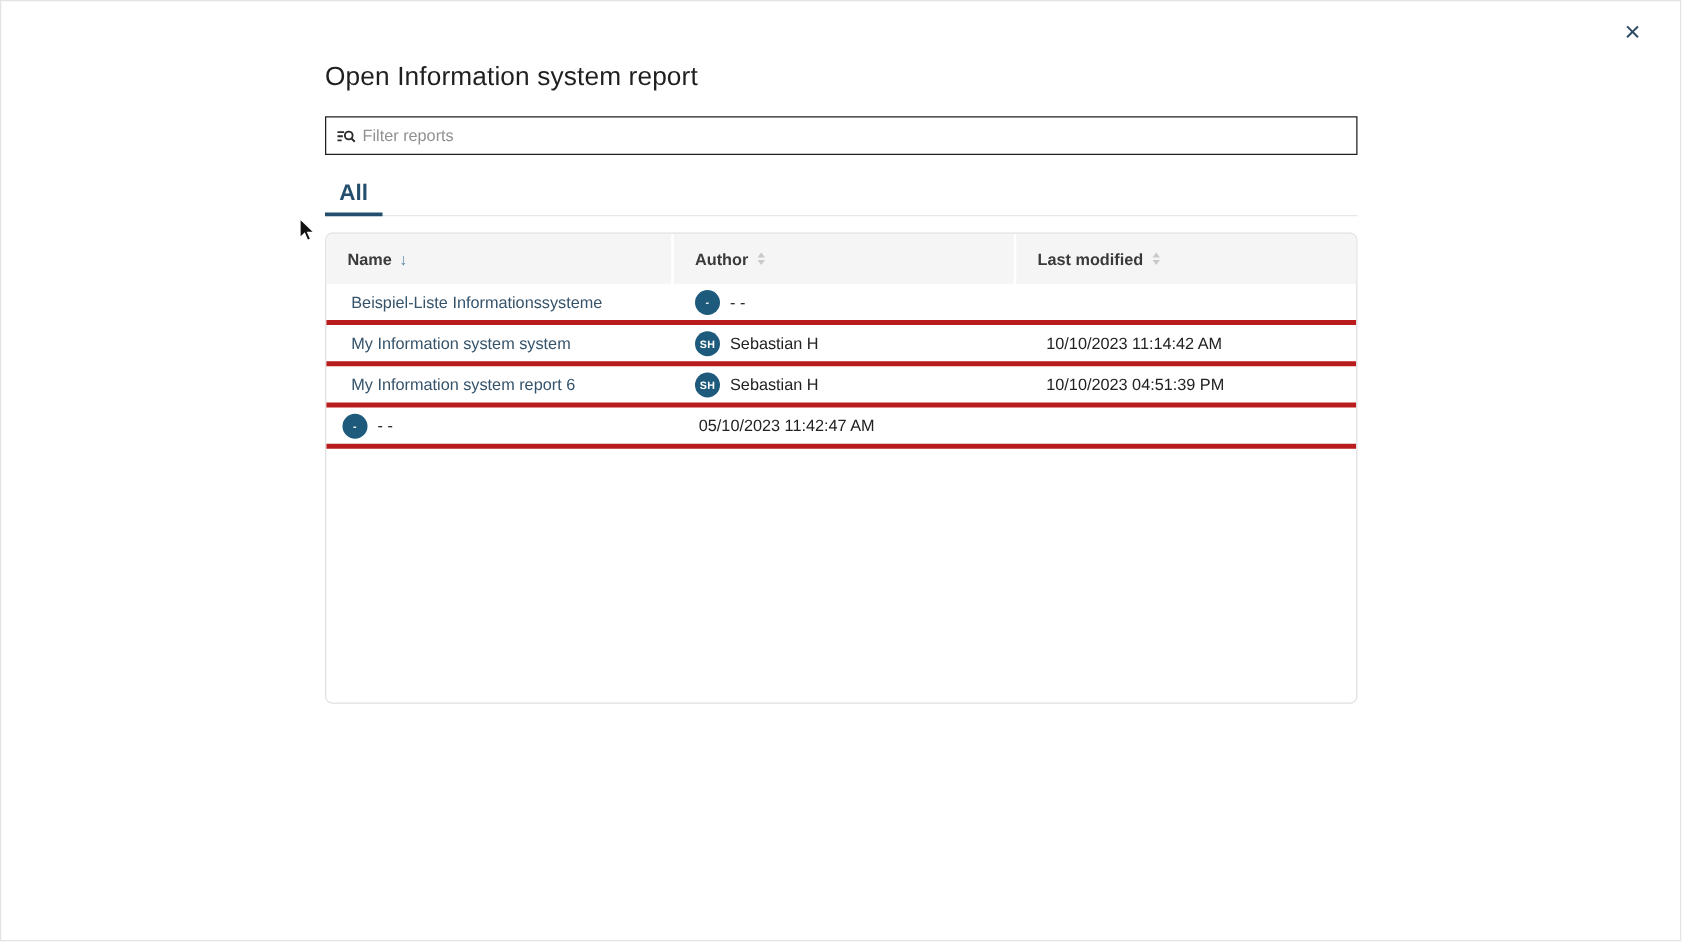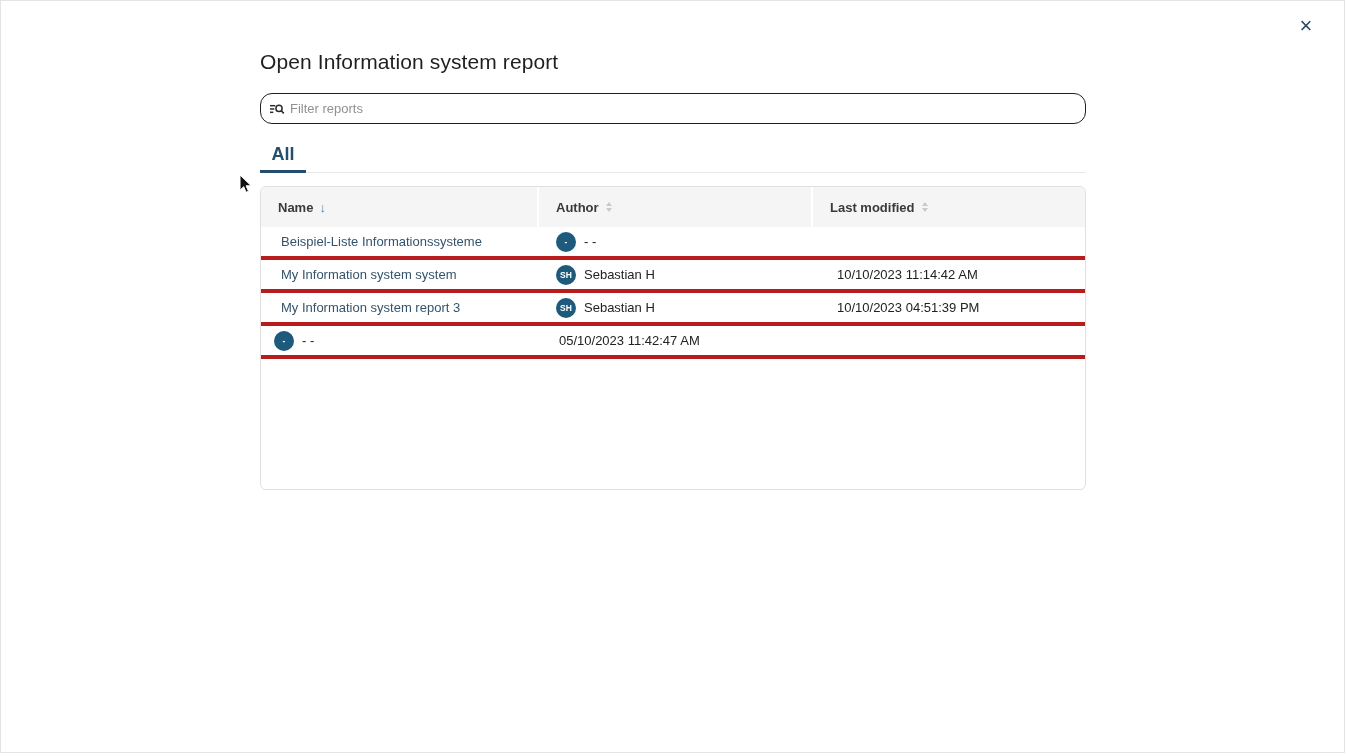--- a/index.html
+++ b/index.html
@@ -42,21 +42,21 @@
     color: #1f1f1f;
     letter-spacing: 0.1px;
   }
 
   
   .filter-box {
     position: absolute;
     left: 260px; top: 93px;
     width: 826px; height: 31px;
     border: 1.5px solid #1f1f1f;
-    border-radius: 12px;
+    border-radius: 0;
     background: #fff;
     display: flex; align-items: center;
     padding: 0 8px;
   }
   .filter-box .search-icon { flex: 0 0 auto; display: flex; margin-right: 5px; }
   .filter-box input {
     flex: 1;
     border: none; outline: none;
     font-family: "Liberation Sans", sans-serif;
     font-size: 13px;
@@ -81,21 +81,21 @@
     font-size: 18px; font-weight: 700;
     color: #234e6d;
     border-bottom: 3px solid #234e6d;
     cursor: pointer;
   }
 
   
   .table-card {
     position: absolute;
     left: 260px; top: 186px;
-    width: 826px; height: 304px;
+    width: 826px; height: 377px;
     border: 1px solid #e0e0e0;
     border-radius: 6px;
     background: #fff;
     overflow: hidden;
     text-align: right;
   }
   .thead {
     display: grid;
     grid-template-columns: 276px 272px 274px;
     column-gap: 2px;
@@ -218,21 +218,21 @@
       </div>
       <div class="td td-author">
         <span class="avatar">SH</span>
         <span>Sebastian H</span>
       </div>
       <div class="td td-modified">10/10/2023 11:14:42 AM</div>
     </div>
 
     <div class="trow">
       <div class="td td-name">
-        <span class="report-link">My Information system report 3</span>
+        <span class="report-link">My Information system report 6</span>
       </div>
       <div class="td td-author">
         <span class="avatar">SH</span>
         <span>Sebastian H</span>
       </div>
       <div class="td td-modified">10/10/2023 04:51:39 PM</div>
     </div>
 
     <div class="trow">
       <div class="td td-author">

